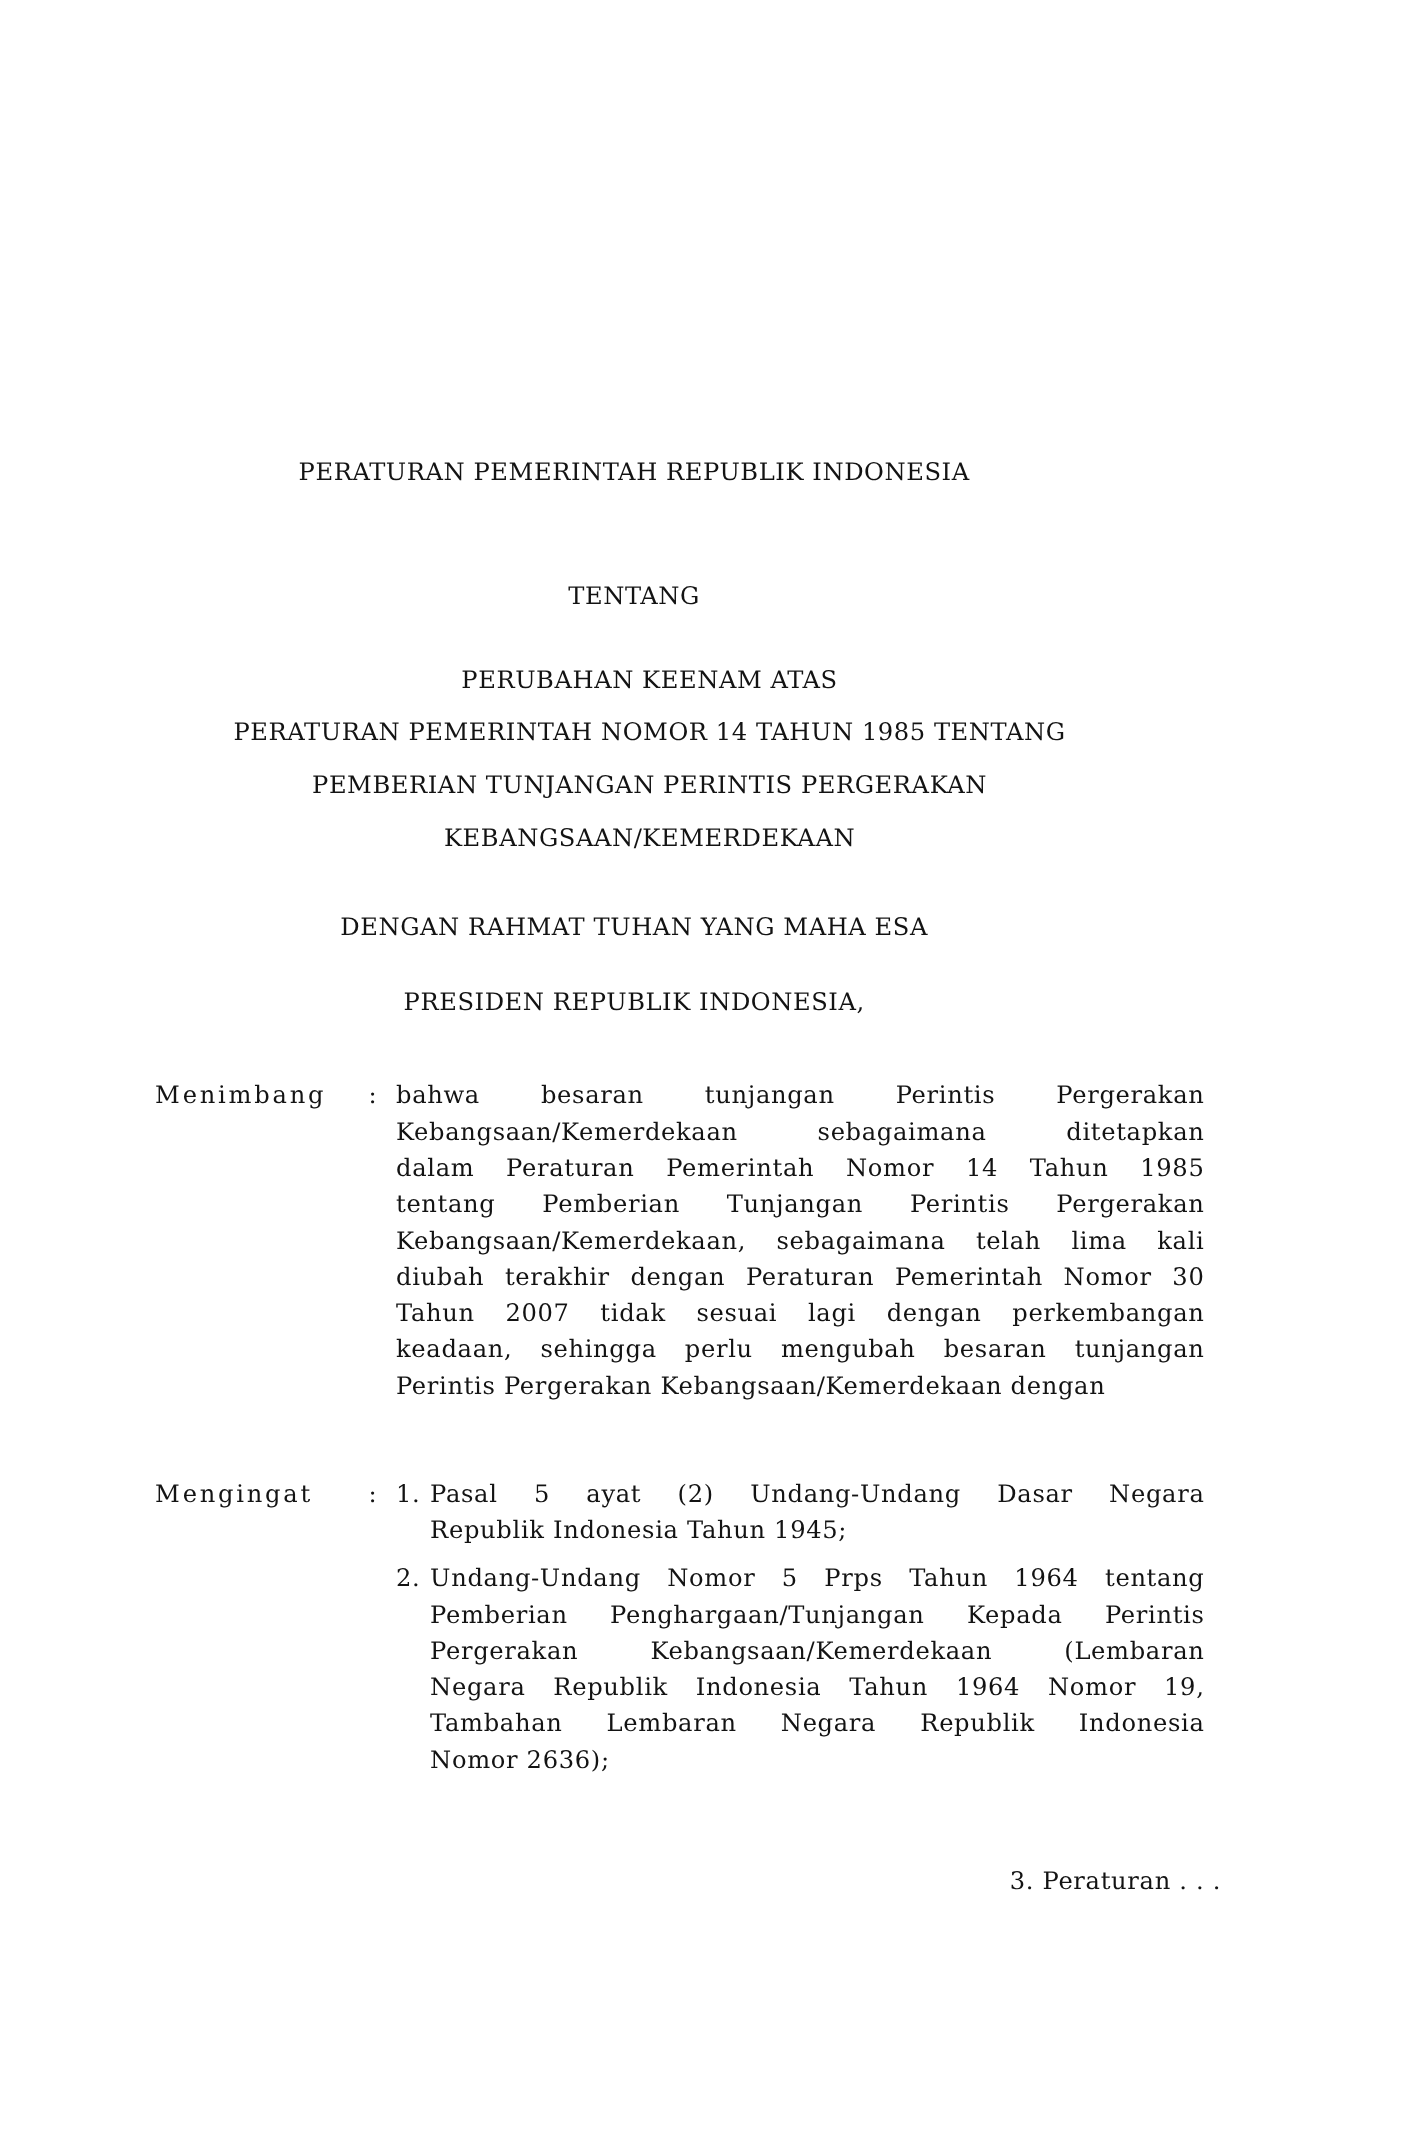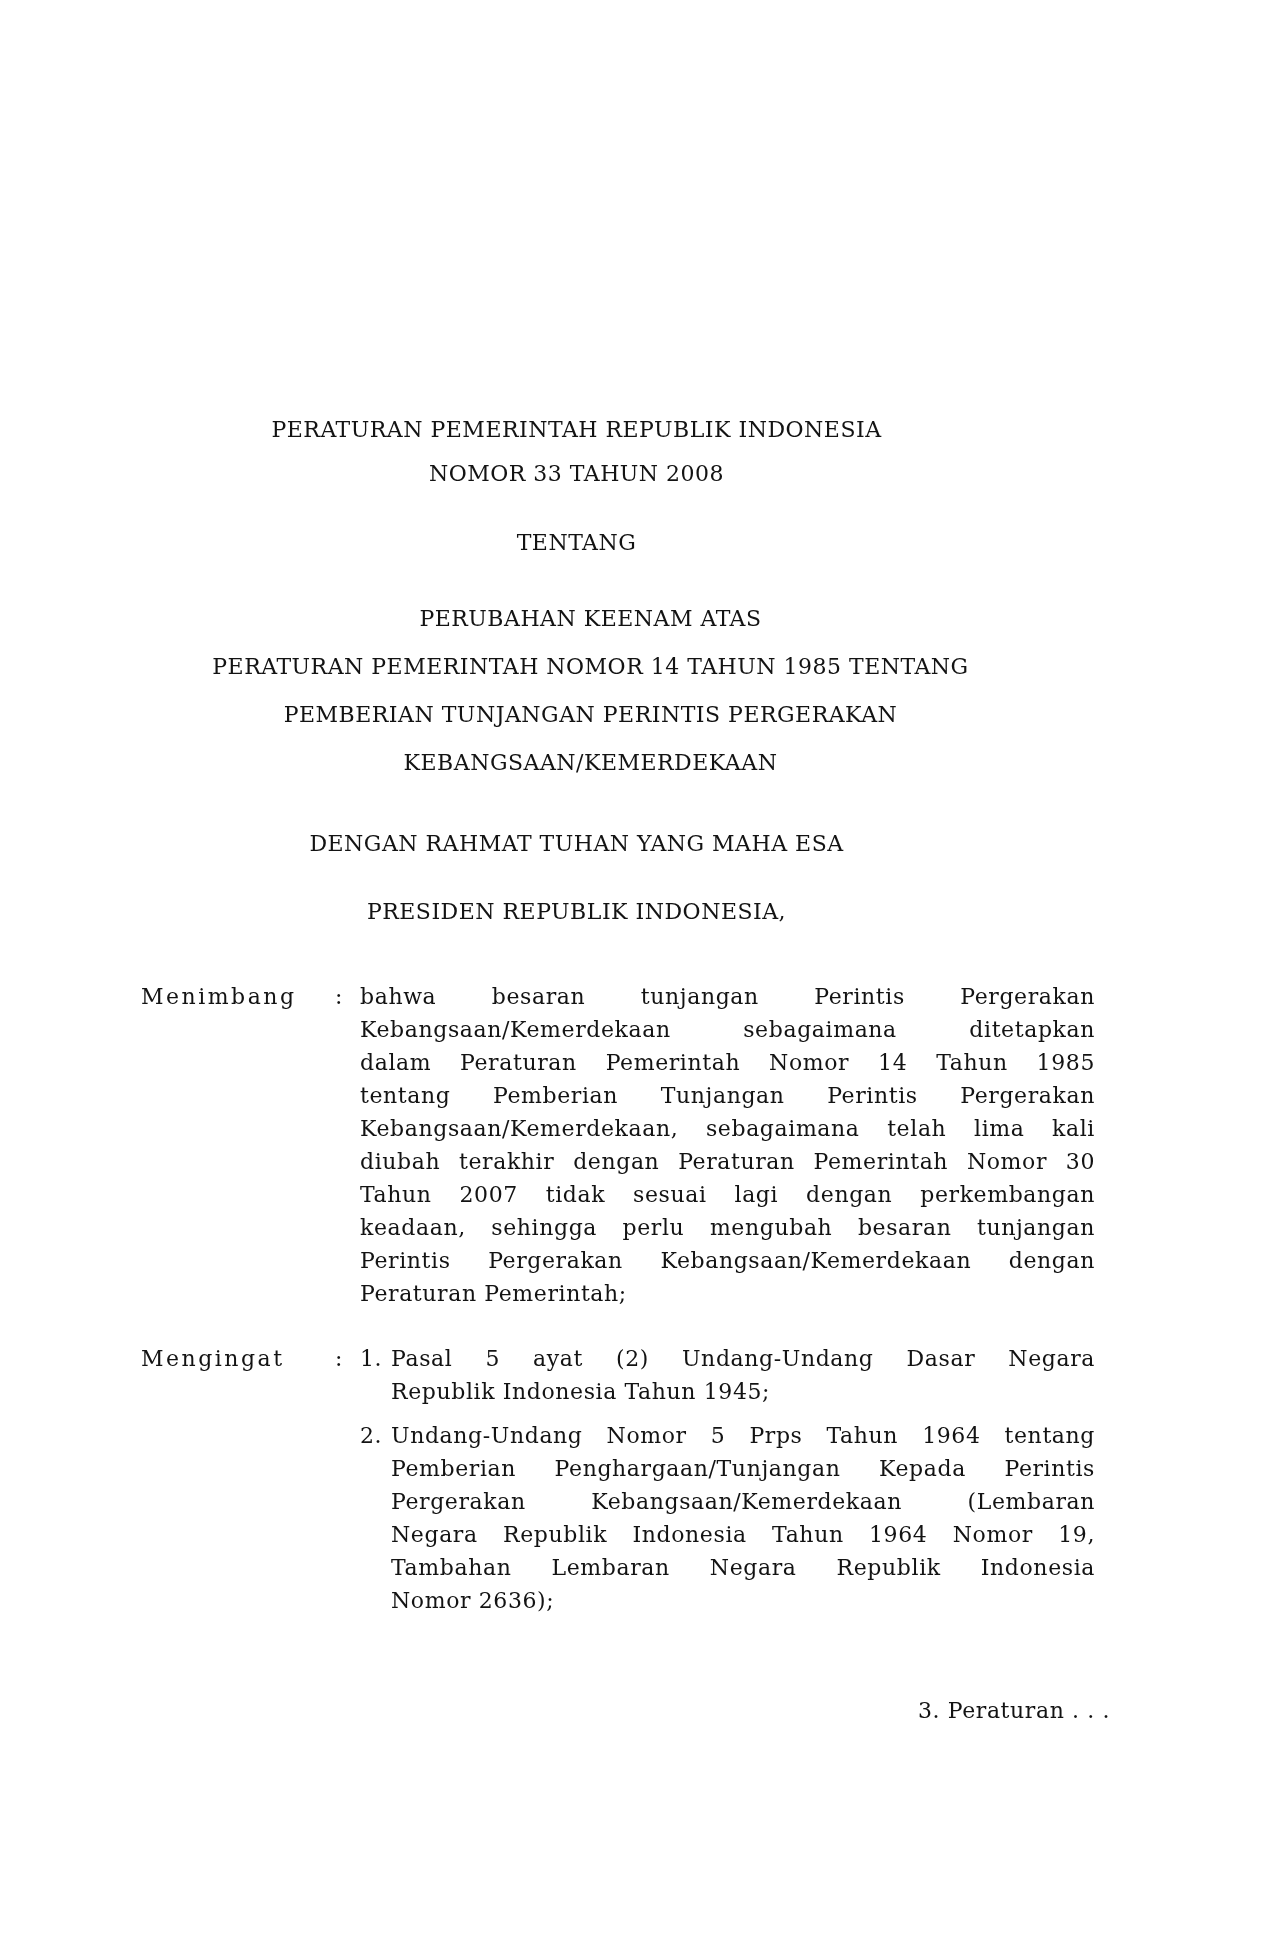--- a/index.html
+++ b/index.html
@@ -43,21 +43,20 @@
     line-height:33px;
     letter-spacing:0.6px;
     white-space:pre;
   }
 </style>
 </head>
 <body>
 
 <div class="abs center lh44" style="top:408px">
   <div class="ln">PERATURAN PEMERINTAH REPUBLIK INDONESIA</div>
-  <div class="ln">NOMOR 33 TAHUN 2008</div>
 </div>
 
 <div class="abs center lh44" style="top:521px">TENTANG</div>
 
 <div class="abs center lh48" style="top:595px">
     <div class="ln">PERUBAHAN KEENAM ATAS</div>
     <div class="ln">PERATURAN PEMERINTAH NOMOR 14 TAHUN 1985 TENTANG</div>
     <div class="ln">PEMBERIAN TUNJANGAN PERINTIS PERGERAKAN</div>
     <div class="ln">KEBANGSAAN/KEMERDEKAAN</div>
   </div>
@@ -72,21 +71,20 @@
   <div class="clause-body">
       <div class="ln">bahwa besaran tunjangan Perintis Pergerakan</div>
       <div class="ln">Kebangsaan/Kemerdekaan sebagaimana ditetapkan</div>
       <div class="ln">dalam Peraturan Pemerintah Nomor 14 Tahun 1985</div>
       <div class="ln">tentang Pemberian Tunjangan Perintis Pergerakan</div>
       <div class="ln">Kebangsaan/Kemerdekaan, sebagaimana telah lima kali</div>
       <div class="ln">diubah terakhir dengan Peraturan Pemerintah Nomor 30</div>
       <div class="ln">Tahun 2007 tidak sesuai lagi dengan perkembangan</div>
       <div class="ln">keadaan, sehingga perlu mengubah besaran tunjangan</div>
       <div class="ln">Perintis Pergerakan Kebangsaan/Kemerdekaan dengan</div>
-      <div class="ln">Peraturan Pemerintah;</div>
     </div>
 </div>
 
 <div class="clause" style="top:1342px">
   <div class="clause-label">Mengingat</div>
   <div class="clause-colon">:</div>
   <div class="clause-body">
     <div class="item">
       <div class="item-num">1.</div>
       <div class="item-text">

